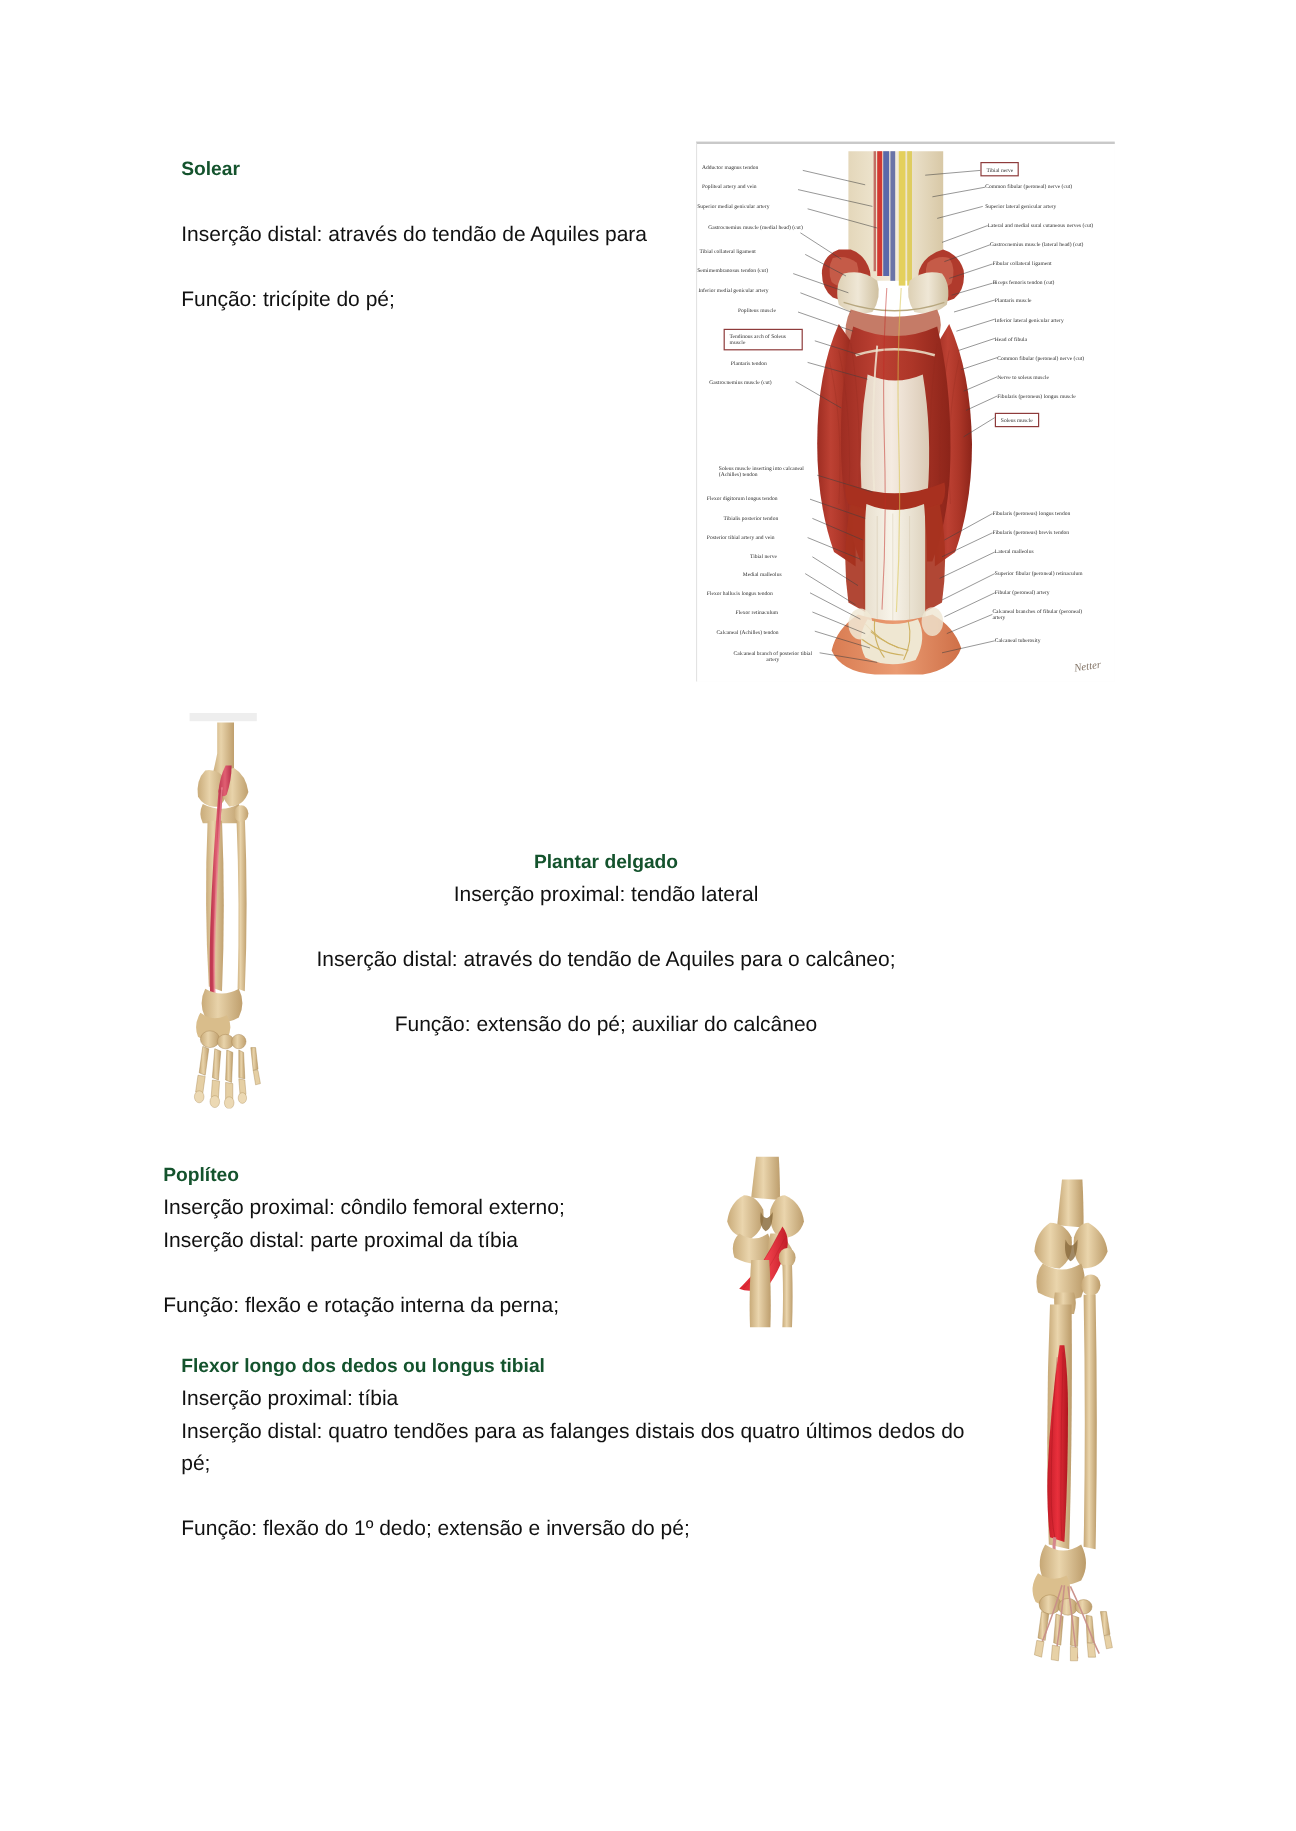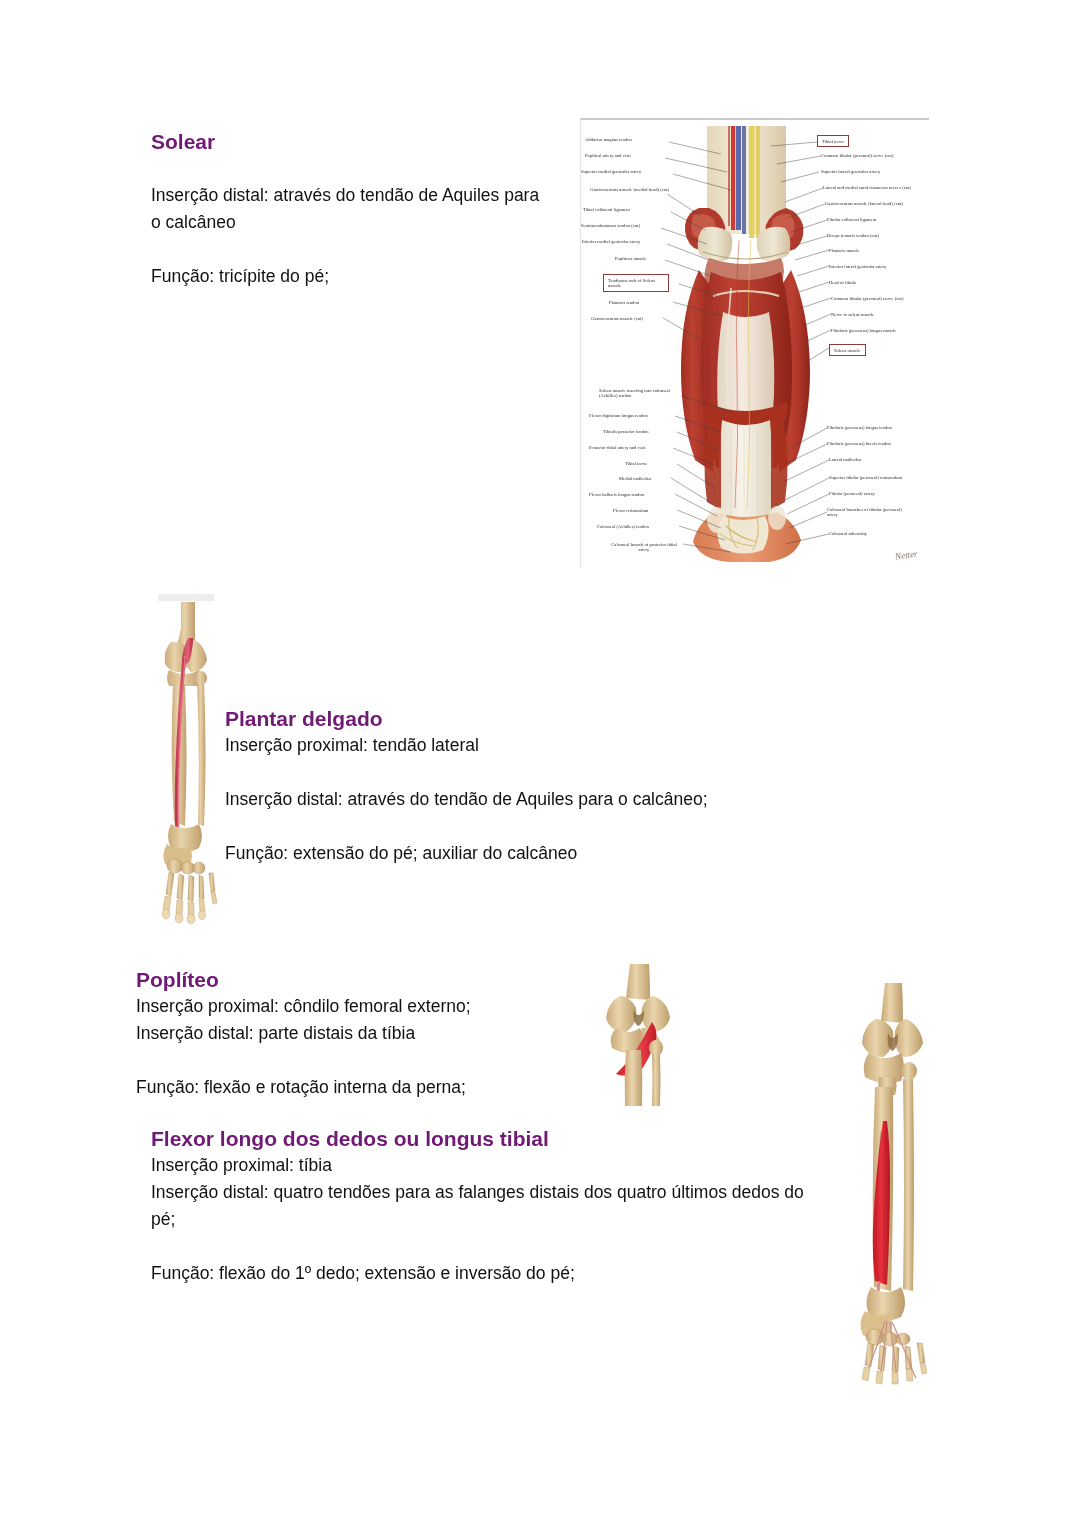--- a/index.html
+++ b/index.html
@@ -19,38 +19,38 @@
   .page {
     position: absolute;
     inset: 0;
     background: #ffffff;
   }
 
   
   .txt-block { position: absolute; }
   .heading {
     font-weight: bold;
-    font-size: 21px;
+    font-size: 16px;
     line-height: 27px;
-    color: #701a75;
+    color: #14532d;
   }
   .line {
     font-weight: normal;
     font-size: 17.5px;
     line-height: 27px;
     color: #111111;
     white-space: pre-wrap;
   }
   .gap { height: 27px; }
 
   
   #sec-solear { left: 151px; top: 128px; width: 420px; }
 
   
-  #sec-plantar { left: 225px; top: 705px; width: 560px; }
+  #sec-plantar { left: 225px; top: 705px; width: 560px; text-align: center; }
 
   
   #sec-popliteo { left: 136px; top: 966px; width: 440px; }
 
   
   #sec-flexor { left: 151px; top: 1125px; width: 700px; }
 
   
   #fig-netter {
     position: absolute;
@@ -123,21 +123,20 @@
 </style>
 </head>
 <body>
 
 <div class="page">
 
   <div class="txt-block" id="sec-solear">
     <div class="heading">Solear</div>
     <div class="gap"></div>
     <div class="line">Inserção distal: através do tendão de Aquiles para</div>
-    <div class="line">o calcâneo</div>
     <div class="gap"></div>
     <div class="line">Função: tricípite do pé;</div>
   </div>
 
   <div id="fig-netter">
 
     <svg class="nsvg" viewBox="0 0 348 448" xmlns="http://www.w3.org/2000/svg">
       <defs>
         <linearGradient id="gMus" x1="0" y1="0" x2="1" y2="0">
           <stop offset="0%" stop-color="#9e2d22"></stop>
@@ -415,21 +414,21 @@
     <div class="line">Inserção proximal: tendão lateral</div>
     <div class="gap"></div>
     <div class="line">Inserção distal: através do tendão de Aquiles para o calcâneo;</div>
     <div class="gap"></div>
     <div class="line">Função: extensão do pé; auxiliar do calcâneo</div>
   </div>
 
   <div class="txt-block" id="sec-popliteo">
     <div class="heading">Poplíteo</div>
     <div class="line">Inserção proximal: côndilo femoral externo;</div>
-    <div class="line">Inserção distal: parte distais da tíbia</div>
+    <div class="line">Inserção distal: parte proximal da tíbia</div>
     <div class="gap"></div>
     <div class="line">Função: flexão e rotação interna da perna;</div>
   </div>
 
   <div id="fig-popliteus">
     <svg viewBox="0 0 96 145" width="96" height="145" xmlns="http://www.w3.org/2000/svg">
       <defs>
         <linearGradient id="kb" x1="0" y1="0" x2="1" y2="0">
           <stop offset="0%" stop-color="#c9ab79"></stop>
           <stop offset="42%" stop-color="#ead5ad"></stop>

